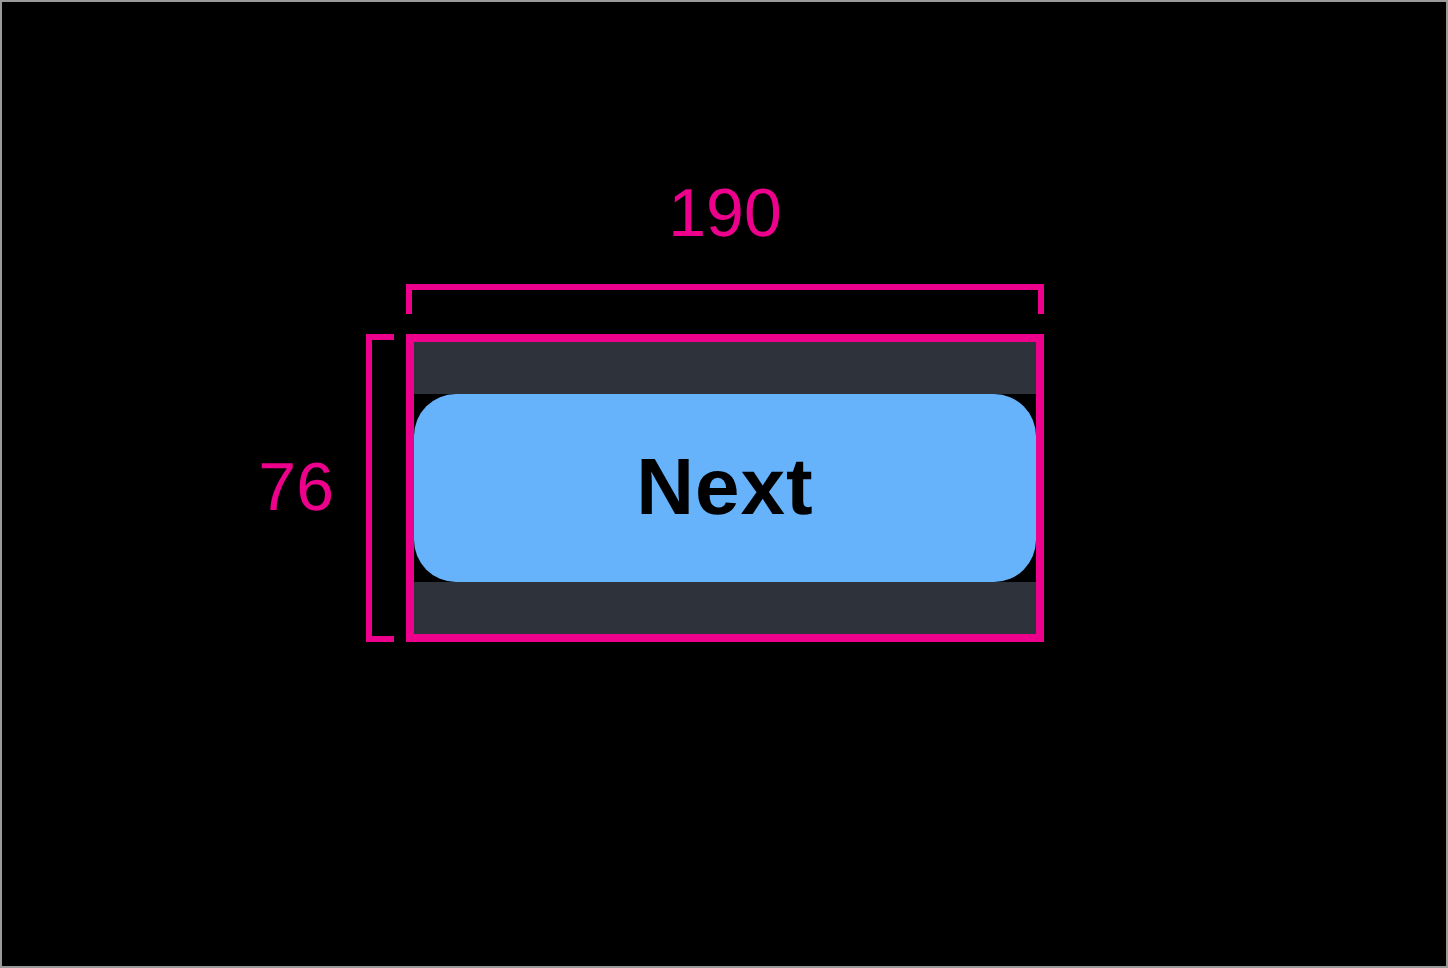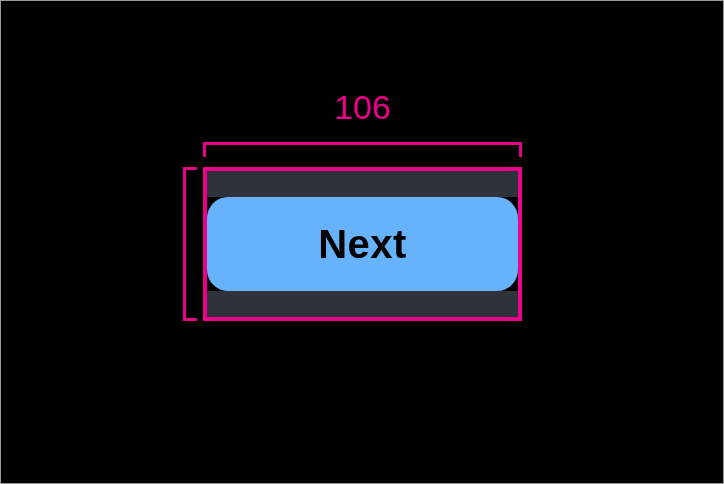--- a/index.html
+++ b/index.html
@@ -131,23 +131,24 @@
     font-size: 34px;
     font-weight: normal;
     line-height: 1;
   }
 </style>
 </head>
 <body>
 
 <div id="canvas">
 
-  <div id="dim-width-label">106</div>
+  <div id="dim-width-label">190</div>
   <div id="dim-width-bracket"></div>
 
+  <div id="dim-height-label">76</div>
   <div id="dim-height-bracket"></div>
 
   <div id="element-frame">
     <div id="element-inner">
       <div class="hatch-band top"></div>
       <div id="button-face">
         <span id="button-label">Next</span>
       </div>
       <div class="hatch-band bottom"></div>
     </div>

